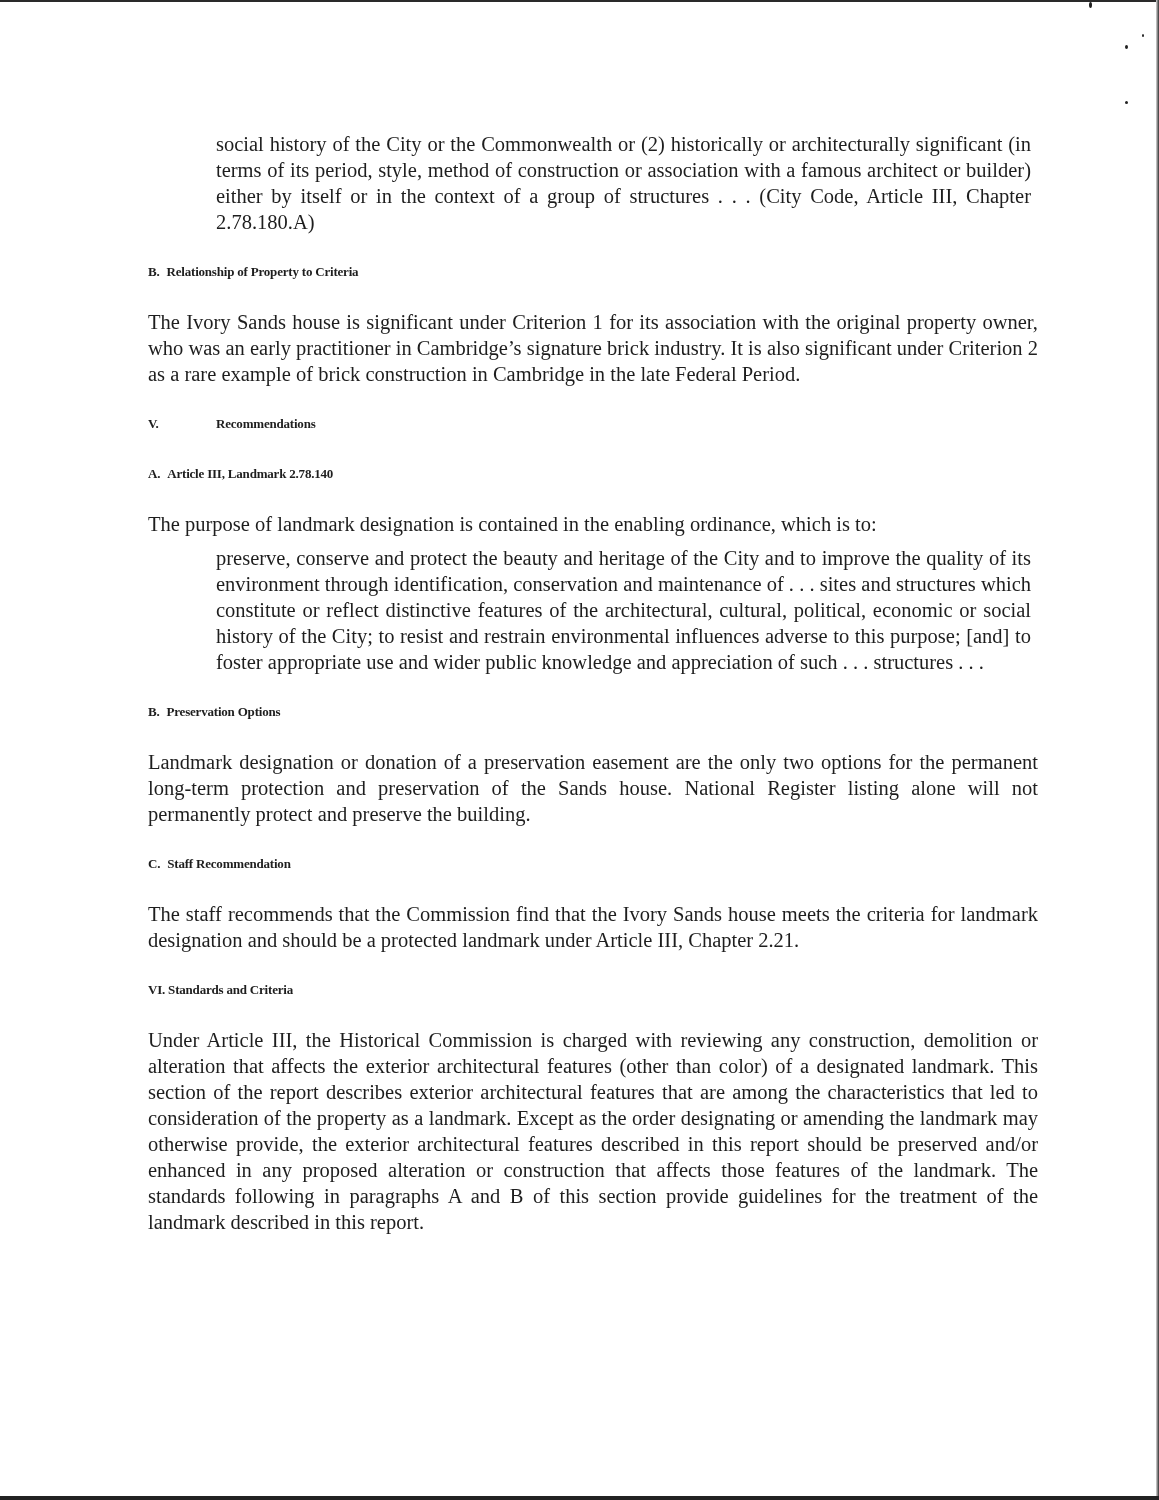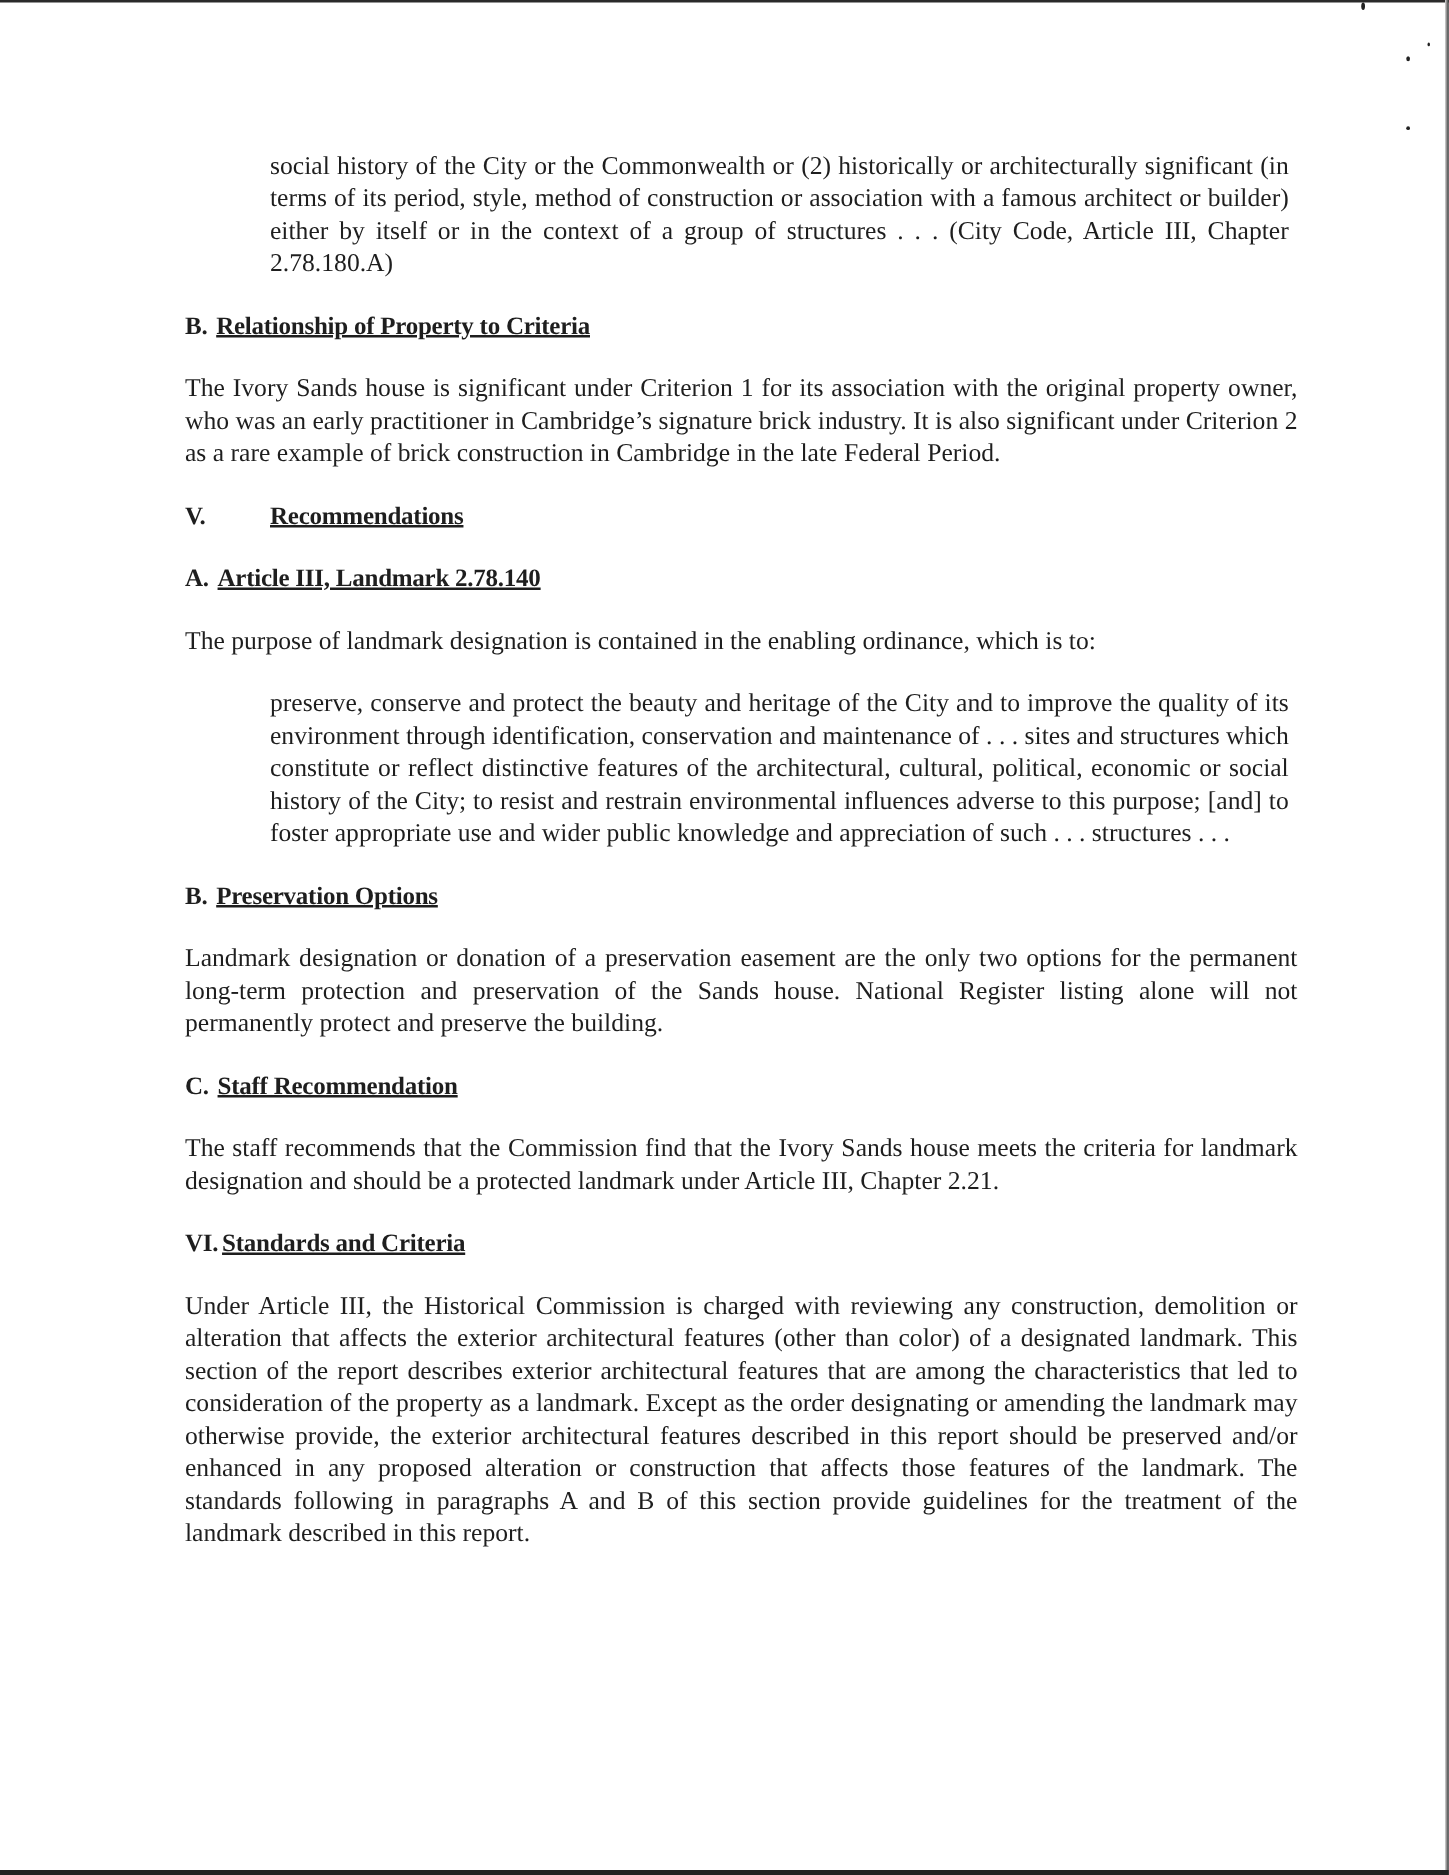--- a/index.html
+++ b/index.html
@@ -26,38 +26,37 @@
     .scan-edge-right {
       position: absolute; right: 0; top: 0; width: 3px; height: 1500px;
       background: linear-gradient(to right, #d8d8d8, #303030);
     }
     .speck {
       position: absolute; background: #222; border-radius: 50%;
     }
     .page {
       position: absolute;
       left: 148px;
-      top: 120px;
+      top: 131px;
       width: 890px;
       font-size: 20.5px;
       line-height: 26px;
     }
     .quote {
       margin-left: 68px;
       width: 815px;
     }
     p { margin: 0; }
     .para { margin-bottom: 24px; }
     h2 {
-      font-size: 20px;
+      font-size: 13px;
       font-weight: bold;
       margin: 0 0 24px 0;
       line-height: 26px;
       letter-spacing: -0.2px;
-      text-decoration: underline;
     }
     .h-num { display: inline-block; }
     .h-num.wide { width: 68px; }
     .h-num.narrow { margin-right: 7px; }
     .justify { text-align: justify; text-align-last: left; }
   </style>
 </head>
 <body>
 
 <div class="scan-edge-top"></div>
@@ -82,21 +81,21 @@
   <section>
     <h2>
       <span class="h-num wide">V.</span><span>Recommendations</span>
     </h2>
   </section>
 
   <section>
     <h2>
       <span class="h-num narrow">A.</span><span>Article III, Landmark 2.78.140</span>
     </h2>
-    <p style="margin-bottom:24px;">The purpose of landmark designation is contained in the enabling ordinance, which is to:</p>
+    <p style="margin-bottom:8px;">The purpose of landmark designation is contained in the enabling ordinance, which is to:</p>
     <p class="quote justify para">preserve, conserve and protect the beauty and heritage of the City and to improve the quality of its environment through identification, conservation and maintenance of . . . sites and structures which constitute or reflect distinctive features of the architectural, cultural, political, economic or social history of the City; to resist and restrain environmental influences adverse to this purpose; [and] to foster appropriate use and wider public knowledge and appreciation of such . . . structures . . .</p>
   </section>
 
   <section>
     <h2>
       <span class="h-num narrow">B.</span><span>Preservation Options</span>
     </h2>
     <p class="para justify">Landmark designation or donation of a preservation easement are the only two options for the permanent long-term protection and preservation of the Sands house. National Register listing alone will not permanently protect and preserve the building.</p>
   </section>
 

